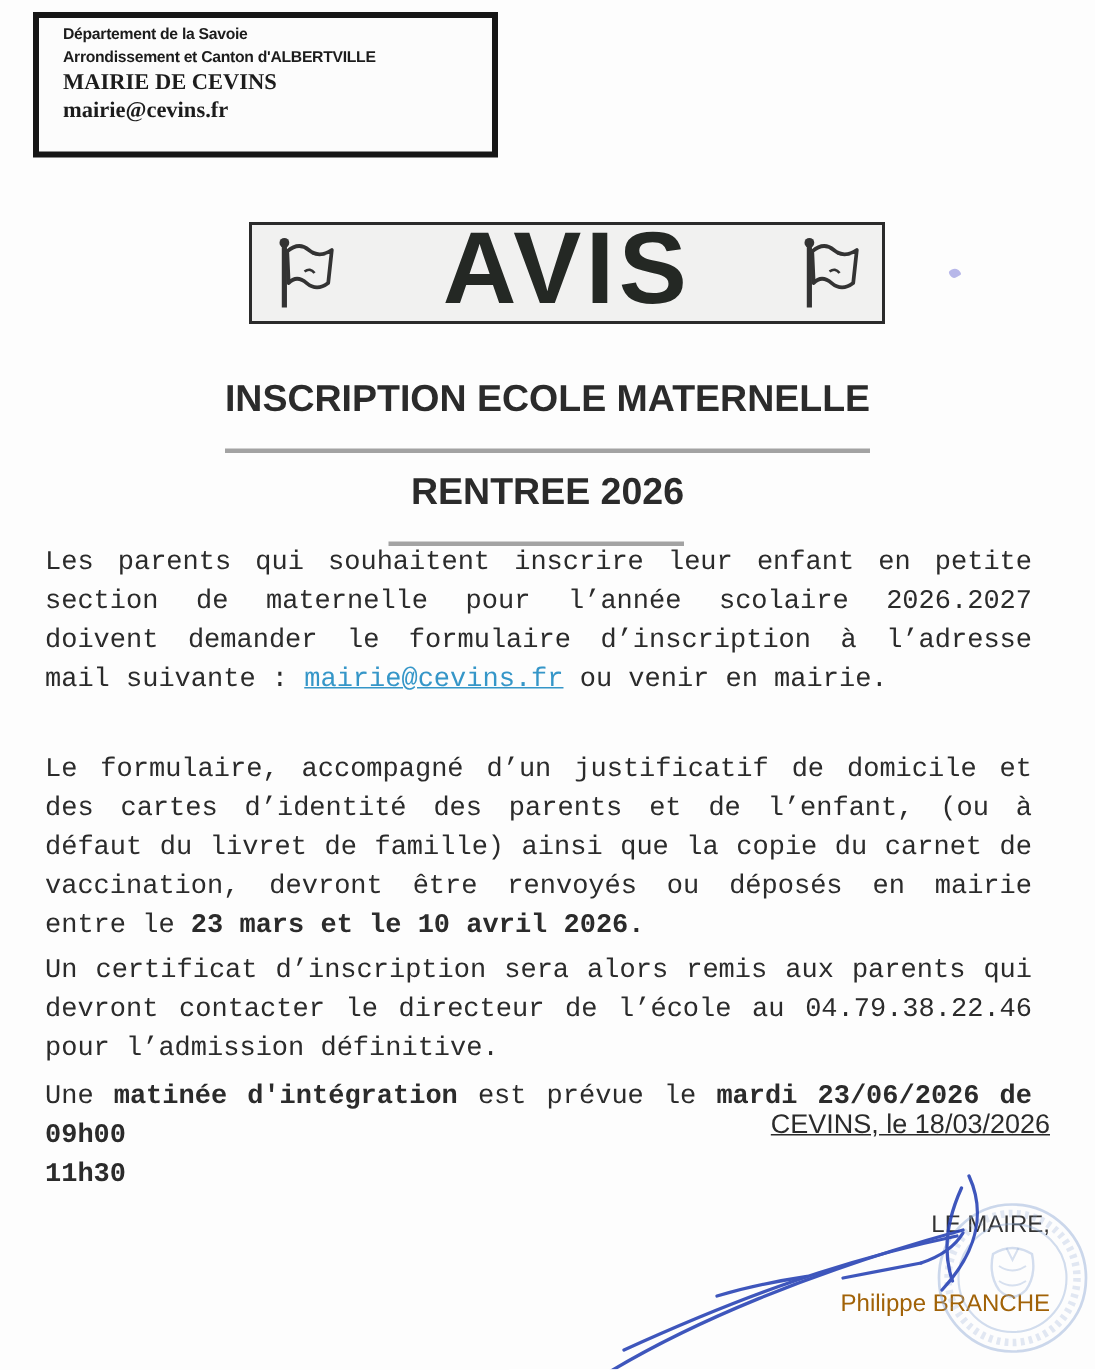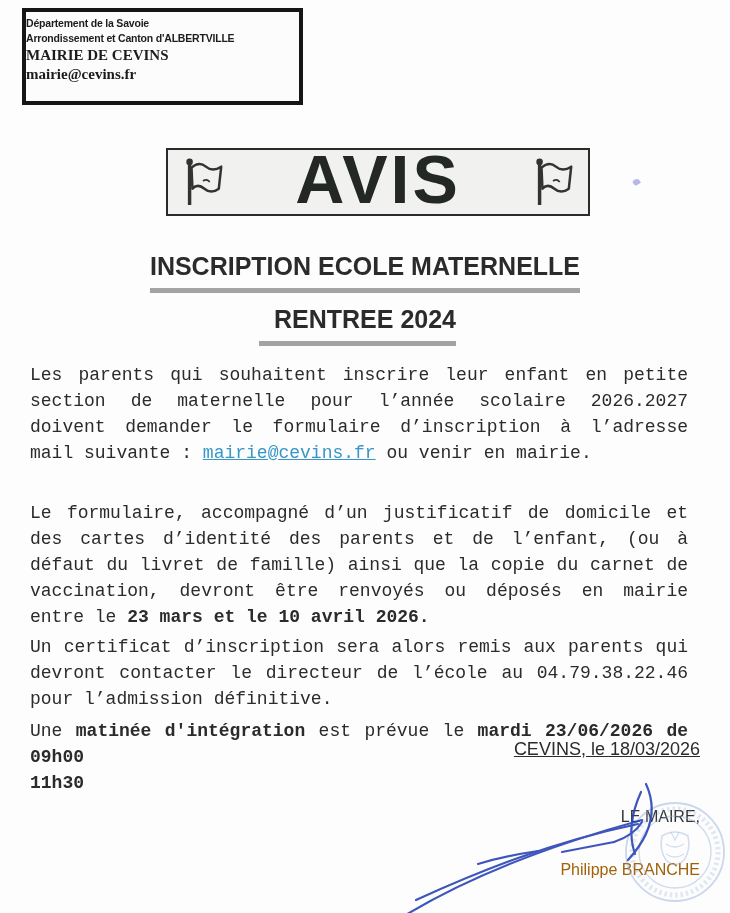--- a/index.html
+++ b/index.html
@@ -6,42 +6,42 @@
   .page{
     position:relative;
     width:730px;height:913px;
     background:#fdfdfd;
     font-family:"Liberation Sans","DejaVu Sans",sans-serif;
     color:#2b2b2b;
     overflow:hidden;
   }
   
   .letterhead{
-    position:absolute;left:22px;top:8px;width:281px;height:97px;
+    position:absolute;left:22px;top:8px;width:310px;height:97px;
     border:4px solid #161616;box-sizing:border-box;
-    padding:4px 0;background:#fcfcfc;
+    padding:4px 16px;background:#fcfcfc;
   }
   .lh-small{font-size:10.5px;font-weight:bold;line-height:15px;color:#1c1c1c;letter-spacing:-0.2px;}
   .lh-large{font-size:15px;font-weight:bold;line-height:19px;color:#1c1c1c;font-family:Liberation Serif, serif;}
   
   .banner{
     position:absolute;left:166px;top:148px;width:424px;height:68px;
     background:#f1f1f0;border:2px solid #2b2b2b;box-sizing:border-box;
     display:flex;align-items:center;justify-content:space-between;
     padding:0 12px;
   }
   .avis{
     font-size:68px;font-weight:bold;letter-spacing:3px;color:#242824;
     line-height:60px;transform:translateY(-3px);
   }
   .flag{width:46px;height:52px;}
   
   .heading{position:absolute;top:252px;left:0;width:100%;text-align:center;}
   .h-line{font-size:25px;font-weight:bold;color:#2b2b2b;margin-bottom:12px;}
-  .h-underline{display:inline-block;border-bottom:5px solid #a3a3a3;padding-bottom:7px;}
+  .h-underline{display:inline-block;border-bottom:3px solid #a3a3a3;padding-bottom:18px;}
   .h-underline.ext{padding-left:15px;margin-left:-15px;}
   
   .content{
     position:absolute;left:30px;top:362px;width:658px;
     font-size:18px;line-height:26px;text-align:justify;color:#2b2b2b;font-family:Liberation Mono, monospace;
   }
   .content p{margin:0;}
   .p1{margin-bottom:34px !important;}
   .p2{margin-bottom:4px !important;}
   .p3{margin-bottom:6px !important;}
@@ -81,21 +81,21 @@
       <line x1="10" y1="7" x2="10" y2="51" stroke="#333" stroke-width="3.6"></line>
       <path d="M12,12 q8,-7 15,-1 q7,6 16,0 l-2.5,23 q-8,6 -15,0 q-7,-6 -12.5,0 z" fill="none" stroke="#333" stroke-width="2.6" stroke-linejoin="round"></path>
       <path d="M24,26 q4,-3 7,1" fill="none" stroke="#333" stroke-width="1.8"></path>
     </svg>
   </div>
 
   <div class="ink-speck"></div>
 
   <div class="heading">
     <div class="h-line"><span class="h-underline">INSCRIPTION ECOLE MATERNELLE</span></div>
-    <div class="h-line"><span class="h-underline ext">RENTREE 2024</span></div>
+    <div class="h-line"><span class="h-underline ext">RENTREE 2026</span></div>
   </div>
 
   <div class="content">
     <p class="p1"><span>Les parents qui souhaitent inscrire leur enfant en petite section de maternelle pour l’année scolaire 2026.2027 doivent demander le formulaire d’inscription à l’adresse mail suivante : </span><a class="maillink">mairie@cevins.fr</a><span> ou venir en mairie.</span></p>
     <p class="p2"><span>Le formulaire, accompagné d’un justificatif de domicile et des cartes d’identité des parents et de l’enfant, (ou à défaut du livret de famille) ainsi que la copie du carnet de vaccination, devront être renvoyés ou déposés en mairie entre le </span><b>23 mars et le 10 avril 2026.</b></p>
     <p class="p3">Un certificat d’inscription sera alors remis aux parents qui devront contacter le directeur de l’école au 04.79.38.22.46 pour l’admission définitive.</p>
     <p><span>Une </span><b>matinée d'intégration</b><span> est prévue le </span><b>mardi 23/06/2026 de 09h00</b><br><b>11h30</b></p>
   </div>
 
   <div class="dateline">CEVINS, le 18/03/2026</div>

